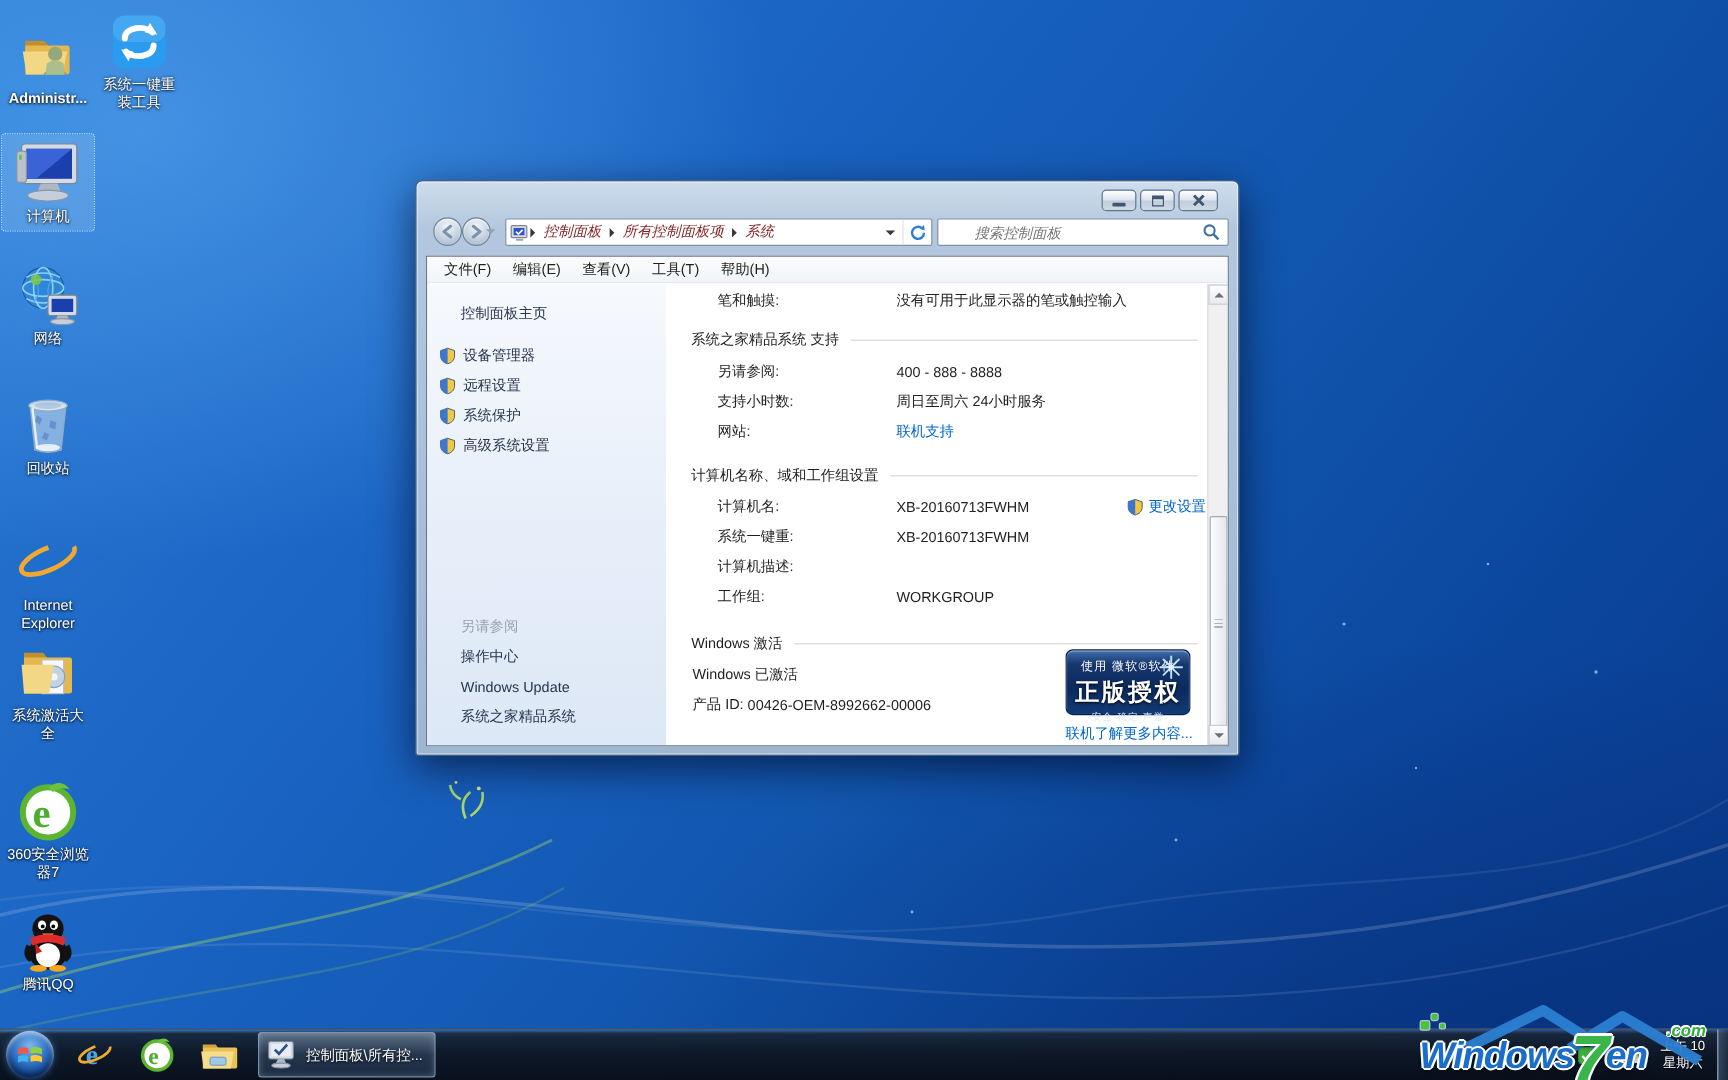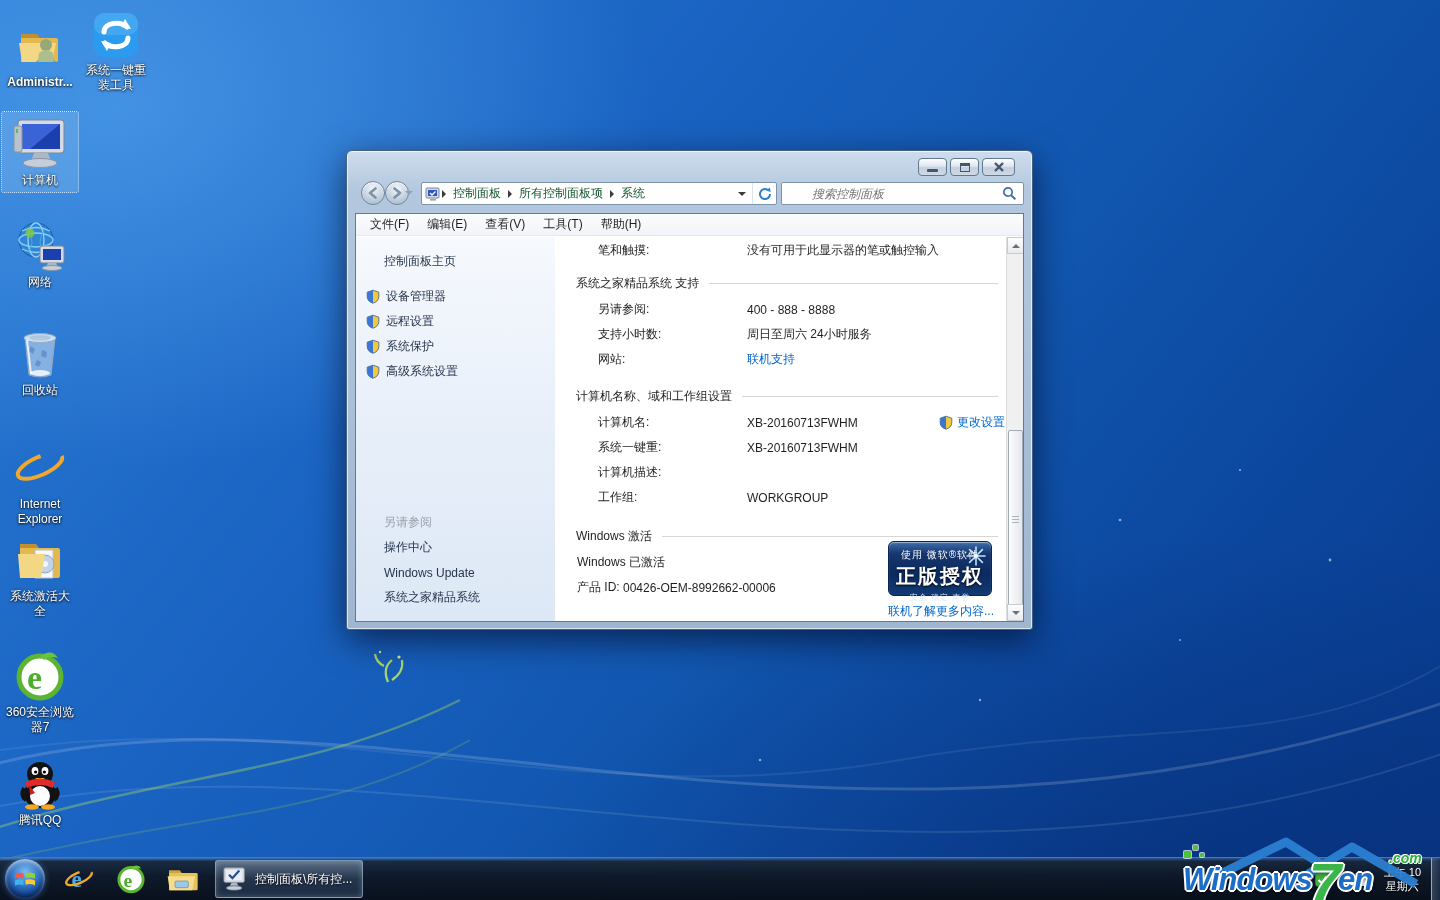--- a/index.html
+++ b/index.html
@@ -38,21 +38,21 @@
   .navrow { position:absolute; left:0; top:30px; width:100%; height:26px; }
   .ncirc { position:absolute; width:24px; height:24px; border-radius:50%;
     background:radial-gradient(circle at 50% 30%, #f2f6fa, #c4d2e0 55%, #9fb2c6);
     border:1px solid #70849c; box-shadow:inset 0 1px 2px #fff; display:flex; align-items:center; justify-content:center; }
   .ncirc svg { display:block; }
   .nchev { position:absolute; left:58px; top:10px; width:0; height:0;
     border-top:4px solid #8fa2b6; border-left:4px solid transparent; border-right:4px solid transparent; }
 
   .addrbar { position:absolute; left:74px; top:1px; width:356px; height:23px; background:#fff;
     border:1px solid #7f93a8; border-radius:2px; display:flex; align-items:center; padding-left:3px; }
-  .crumb { padding:0 6px; color:#14532d; white-space:nowrap; cursor:pointer; }
+  .crumb { padding:0 6px; color:#7f1d1d; white-space:nowrap; cursor:pointer;font-style:italic; }
   .csep { width:0; height:0; border-left:4px solid #3a3a3a; border-top:4px solid transparent; border-bottom:4px solid transparent; margin:0 1px; cursor:pointer; }
   .addr-dd { margin-left:auto; width:0; height:0; border-top:4px solid #3a3a3a; border-left:4px solid transparent; border-right:4px solid transparent; margin-right:6px; cursor:pointer; }
   .refresh { width:24px; height:21px; border-left:1px solid #dbe4ee; display:flex; align-items:center; justify-content:center; cursor:pointer; }
 
   .searchbox { position:absolute; right:8px; top:1px; width:243px; height:23px; background:#fff;
     border:1px solid #7f93a8; border-radius:2px; display:flex; align-items:center; padding:0 6px; }
   .searchbox input { flex:1; border:0; outline:0; font:italic 12px "Liberation Sans","DejaVu Sans",sans-serif; color:#68707a; background:transparent;margin-left:24px; }
 
   .client { position:absolute; left:8px; top:62px; right:8px; bottom:7px; background:#fff;
     border:1px solid #64788f; overflow:hidden; }

